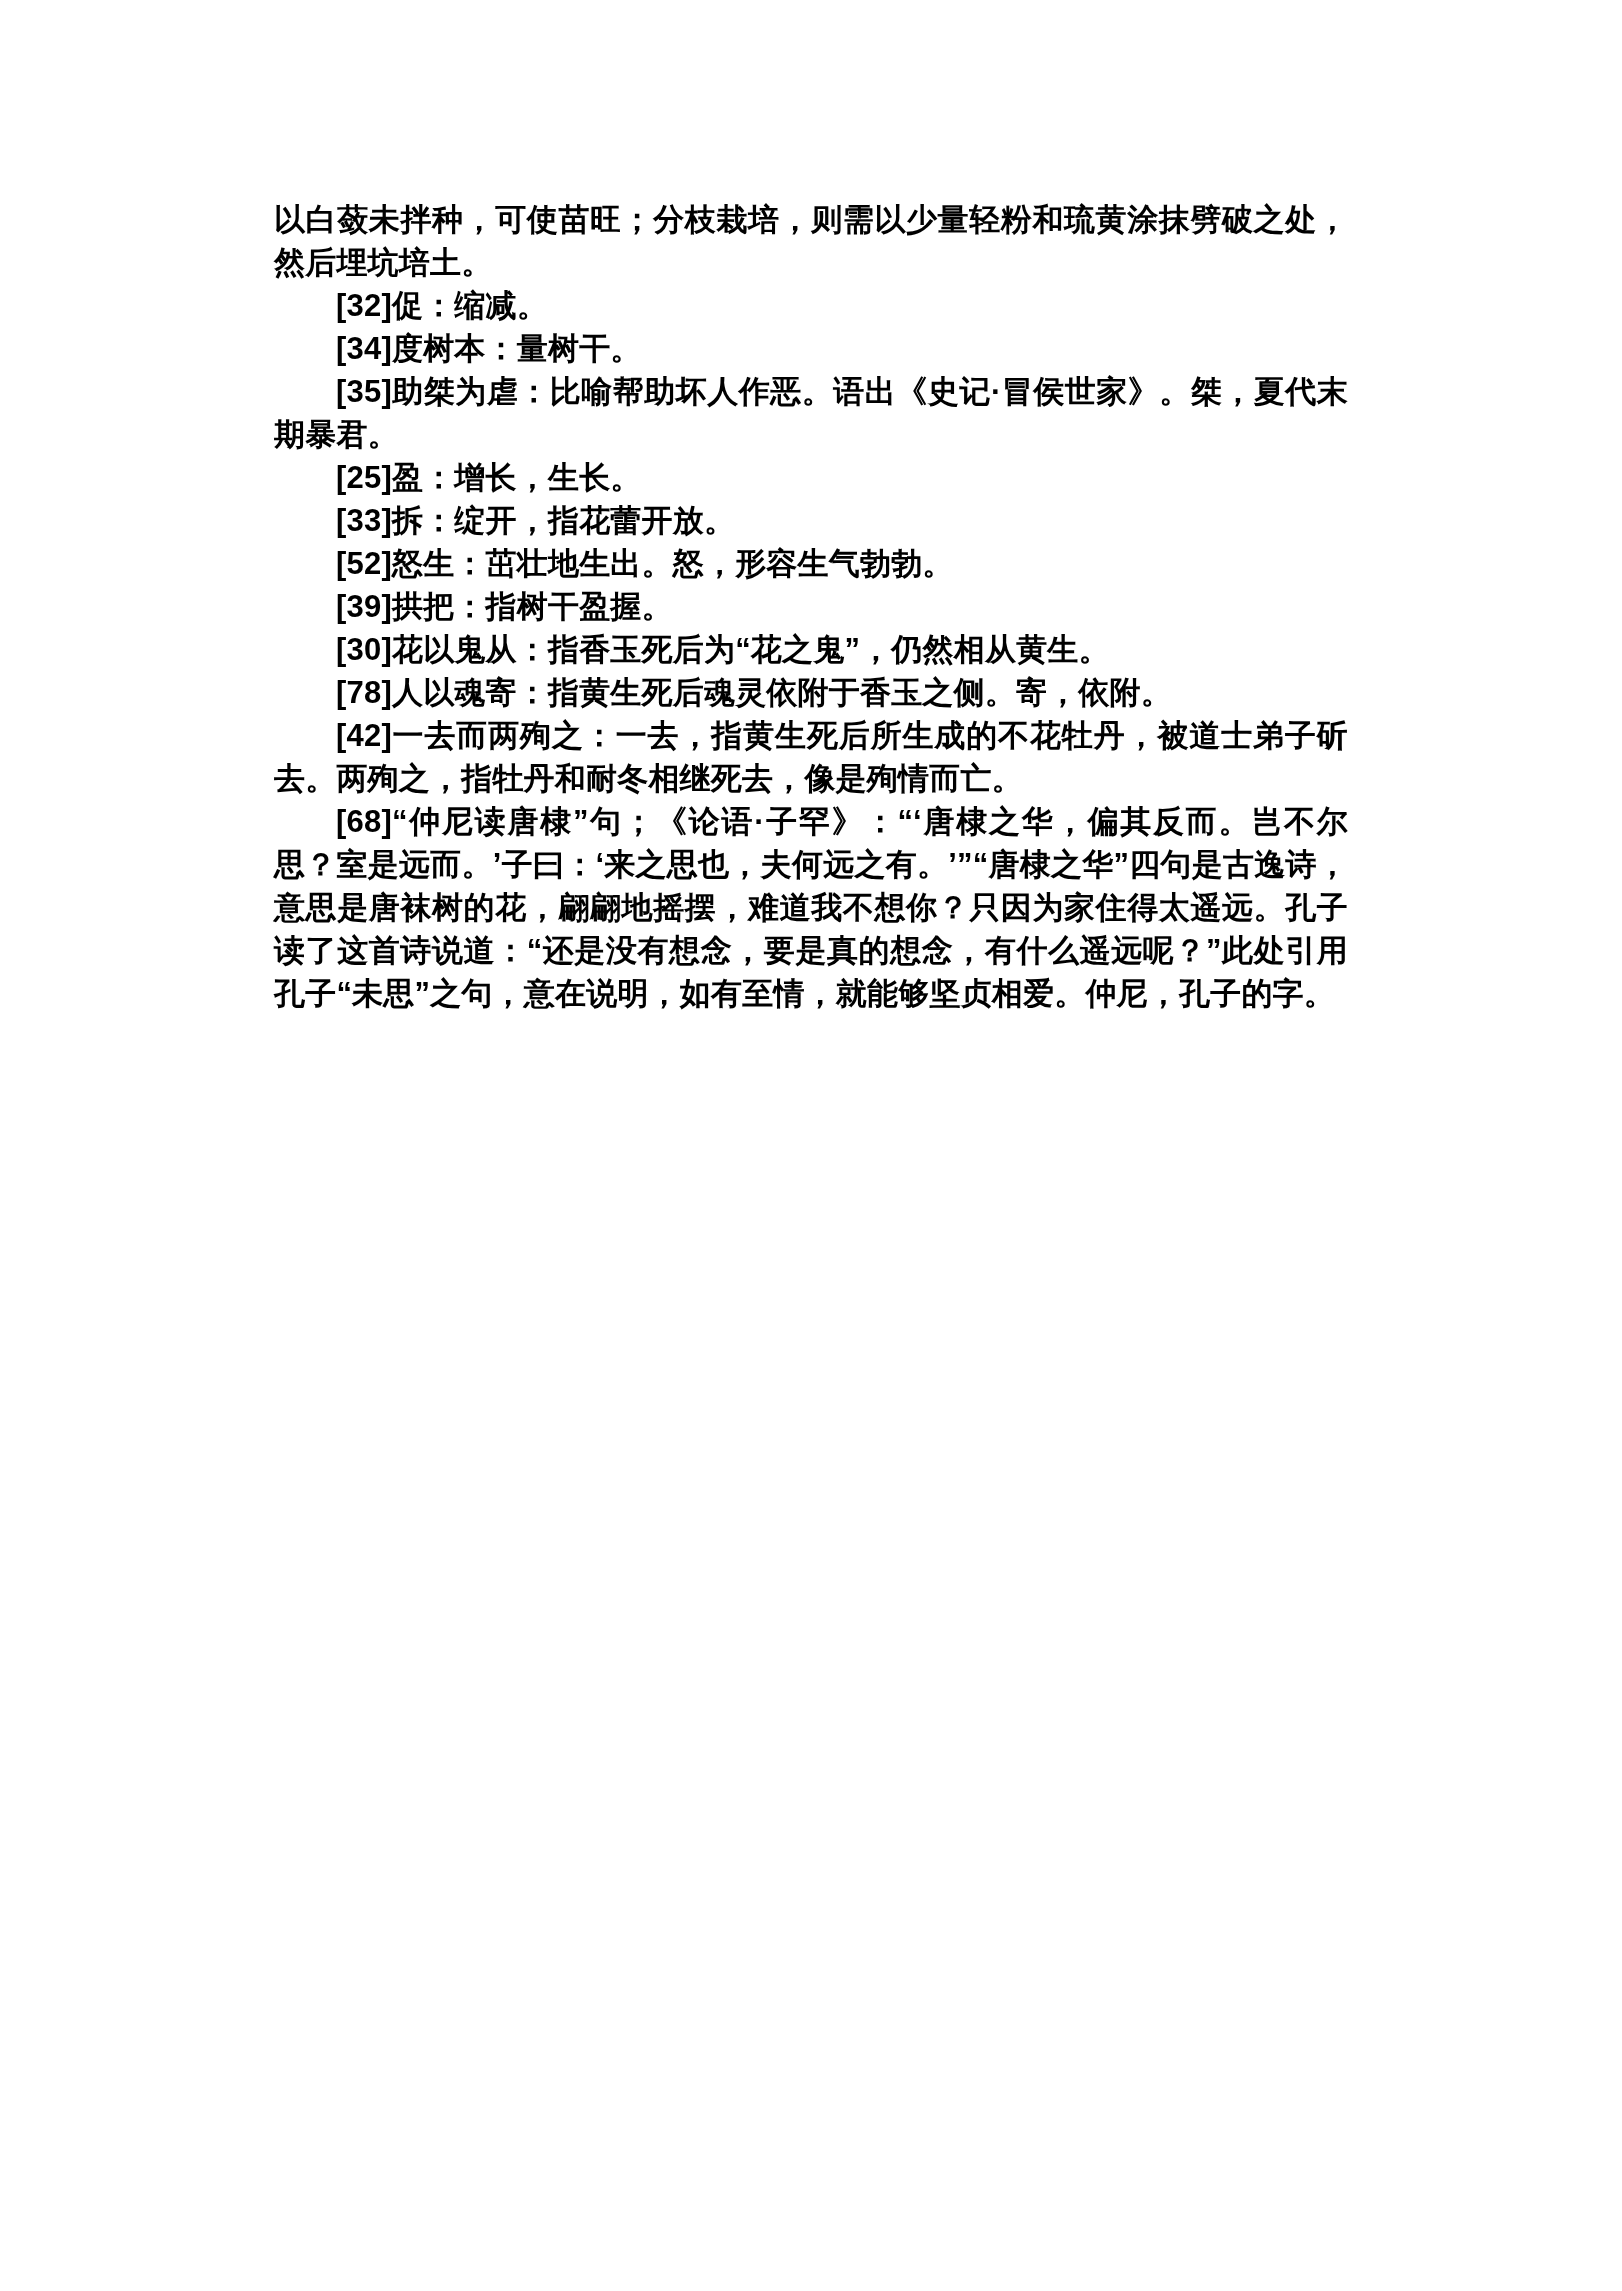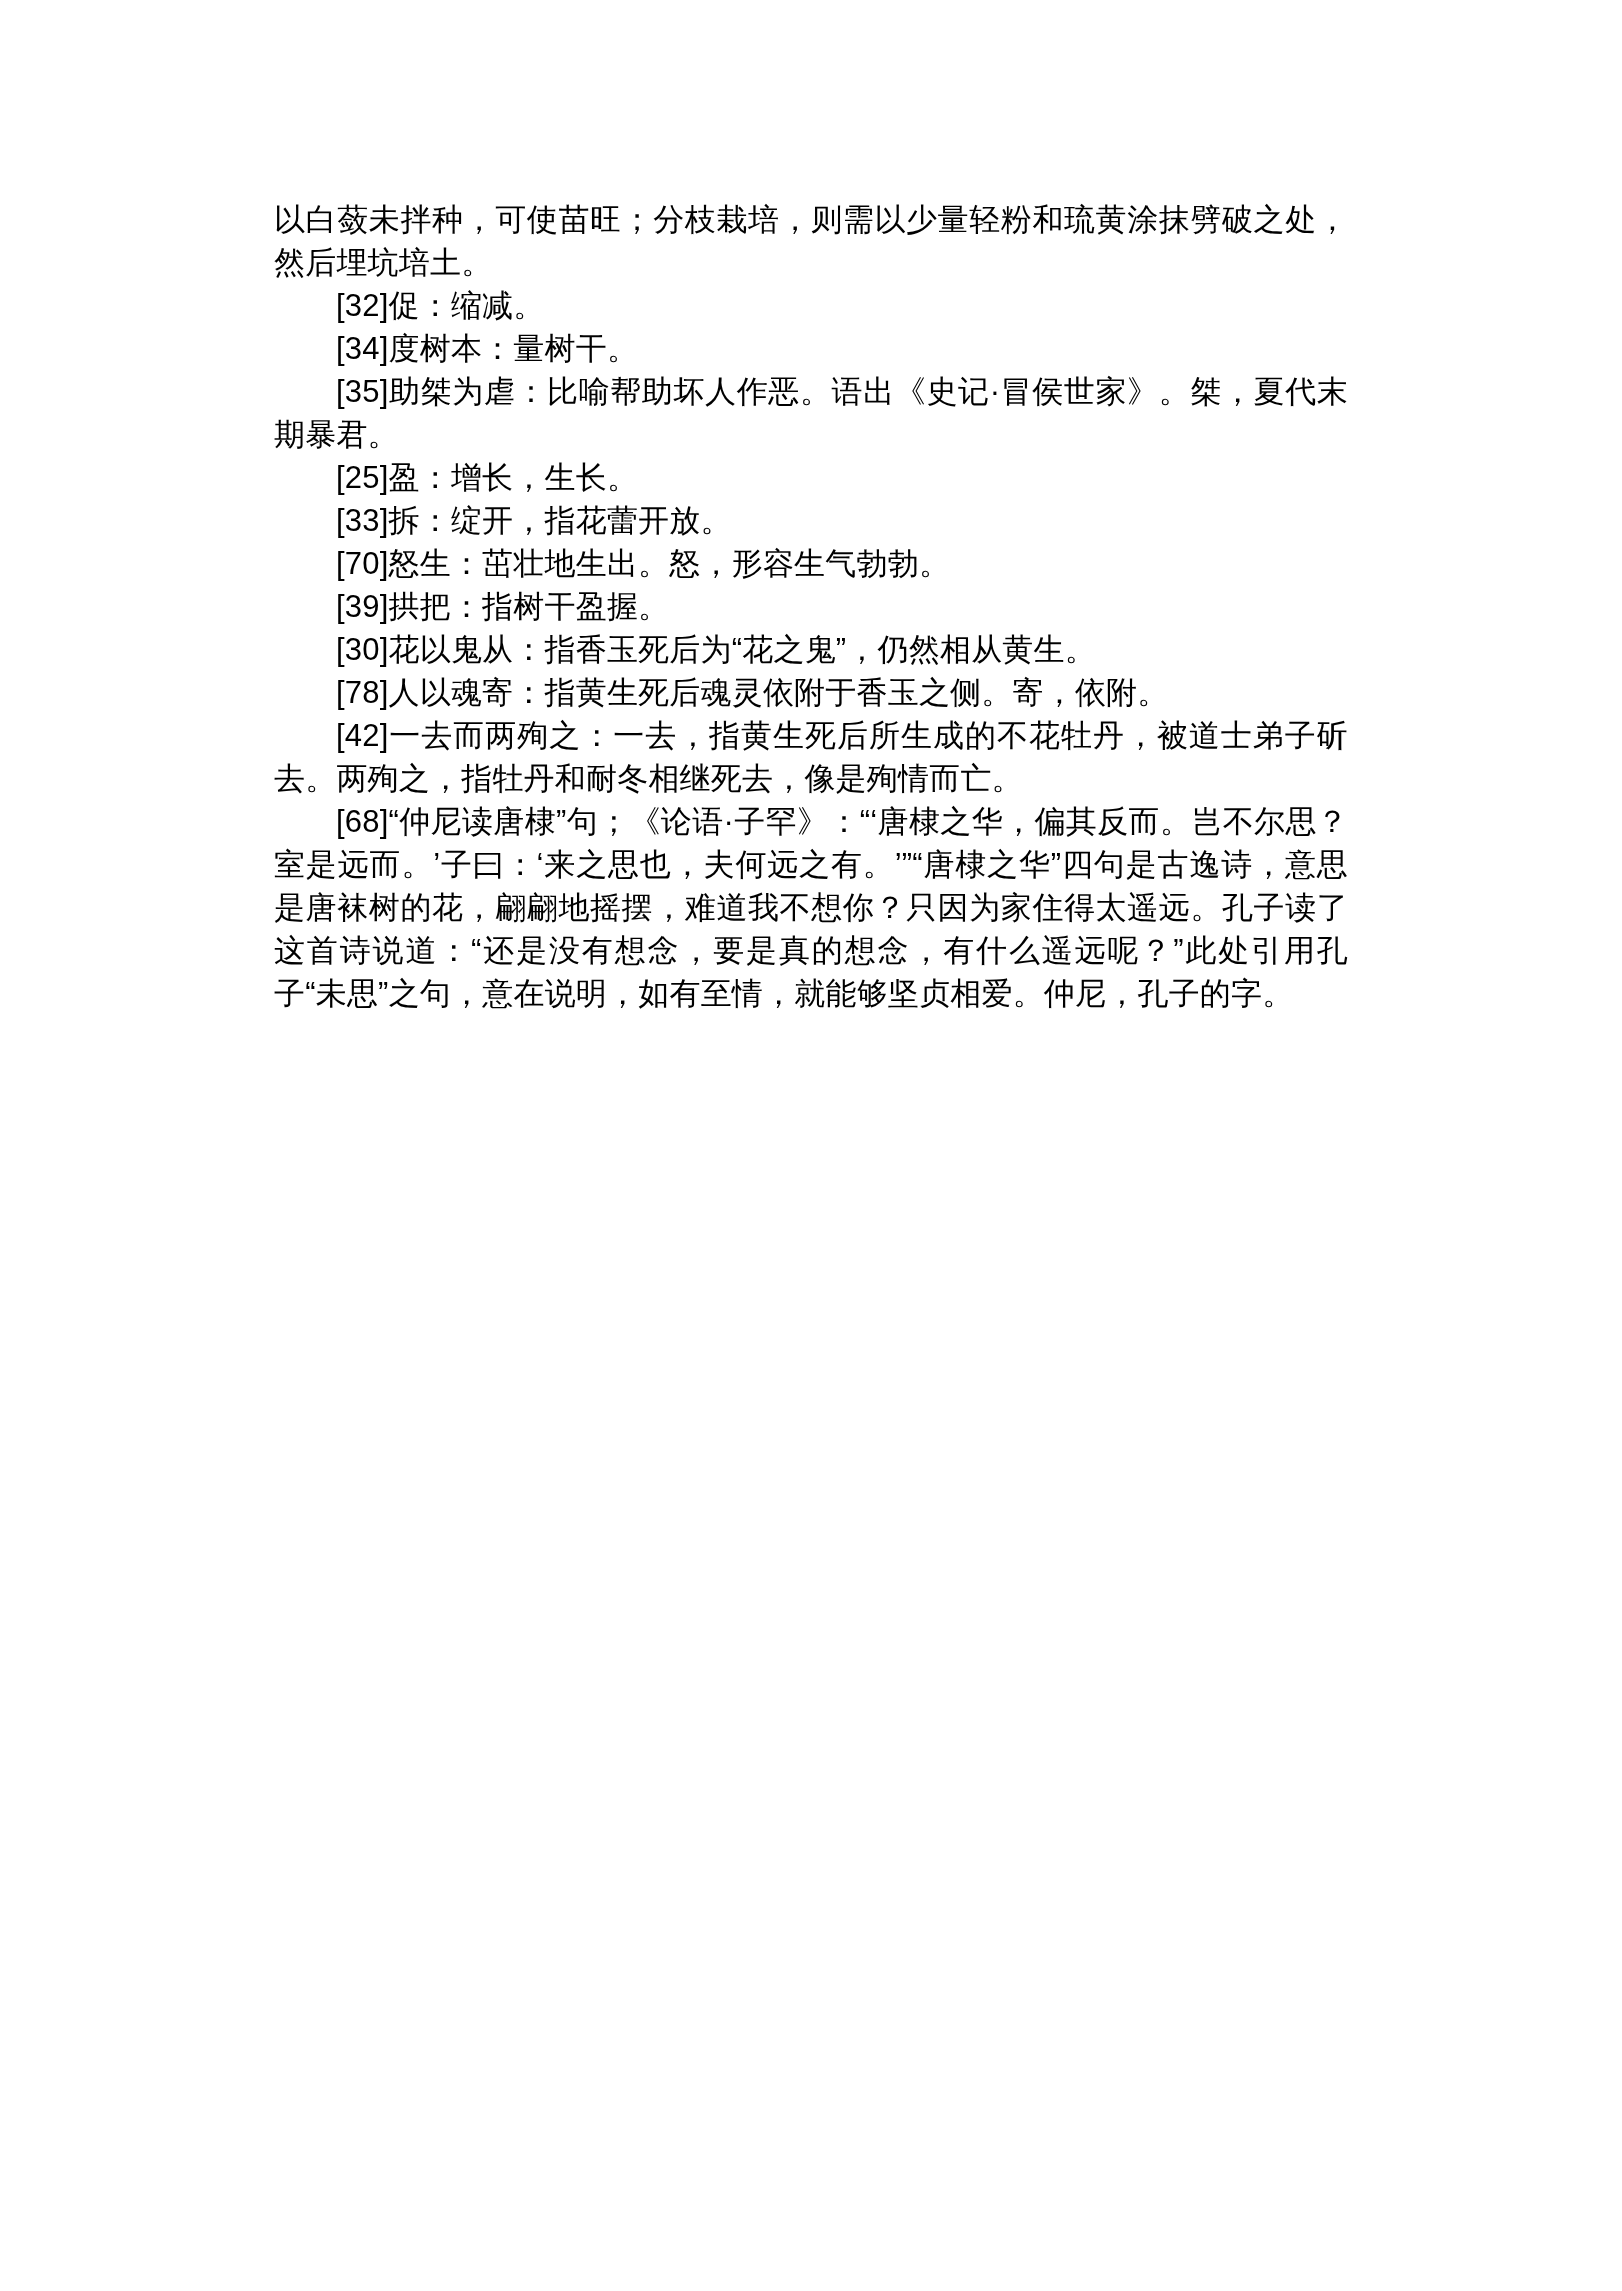--- a/index.html
+++ b/index.html
@@ -7,20 +7,21 @@
     padding: 0;
     background: #ffffff;
   }
   .page {
     position: relative;
     width: 1622px;
     height: 2292px;
     background: #ffffff;
     overflow: hidden;
     font-family: "Liberation Sans", "DejaVu Sans", sans-serif;
+    font-weight: bold;
   }
   .text-block {
     position: absolute;
     left: 274px;
     top: 198px;
     width: 1074px;
     color: #000000;
     font-size: 31px;
     line-height: 43px;
     text-align: justify;
@@ -39,21 +40,21 @@
 <body>
 
 <div class="page">
   <div class="text-block">
     <p class="para">以白蔹未拌种，可使苗旺；分枝栽培，则需以少量轻粉和琉黄涂抹劈破之处，然后埋坑培土。</p>
     <p class="para indent">[32]促：缩减。</p>
     <p class="para indent">[34]度树本：量树干。</p>
     <p class="para indent">[35]助桀为虐：比喻帮助坏人作恶。语出《史记·冒侯世家》。桀，夏代末期暴君。</p>
     <p class="para indent">[25]盈：增长，生长。</p>
     <p class="para indent">[33]拆：绽开，指花蕾开放。</p>
-    <p class="para indent">[70]怒生：茁壮地生出。怒，形容生气勃勃。</p>
+    <p class="para indent">[52]怒生：茁壮地生出。怒，形容生气勃勃。</p>
     <p class="para indent">[39]拱把：指树干盈握。</p>
     <p class="para indent">[30]花以鬼从：指香玉死后为“花之鬼”，仍然相从黄生。</p>
     <p class="para indent">[78]人以魂寄：指黄生死后魂灵依附于香玉之侧。寄，依附。</p>
     <p class="para indent">[42]一去而两殉之：一去，指黄生死后所生成的不花牡丹，被道士弟子斫去。两殉之，指牡丹和耐冬相继死去，像是殉情而亡。</p>
     <p class="para indent">[68]“仲尼读唐棣”句；《论语·子罕》：“‘唐棣之华，偏其反而。岂不尔思？室是远而。’子曰：‘来之思也，夫何远之有。’”“唐棣之华”四句是古逸诗，意思是唐袜树的花，翩翩地摇摆，难道我不想你？只因为家住得太遥远。孔子读了这首诗说道：“还是没有想念，要是真的想念，有什么遥远呢？”此处引用孔子“未思”之句，意在说明，如有至情，就能够坚贞相爱。仲尼，孔子的字。</p>
   </div>
 </div>
 
 
 </body></html>

